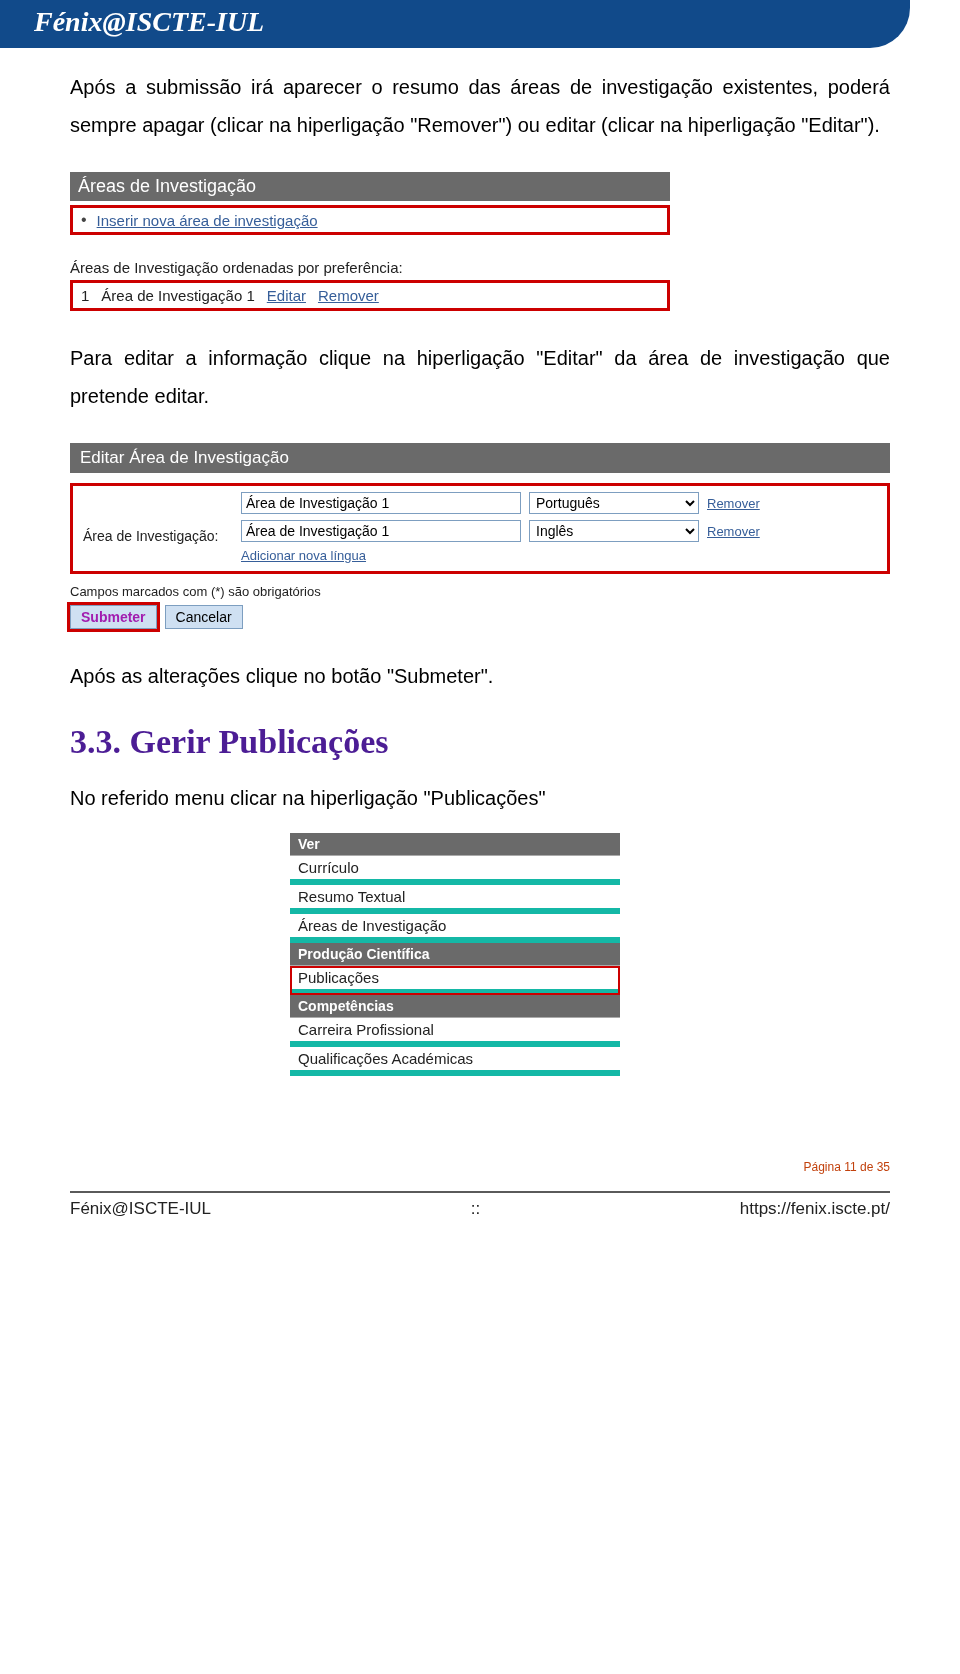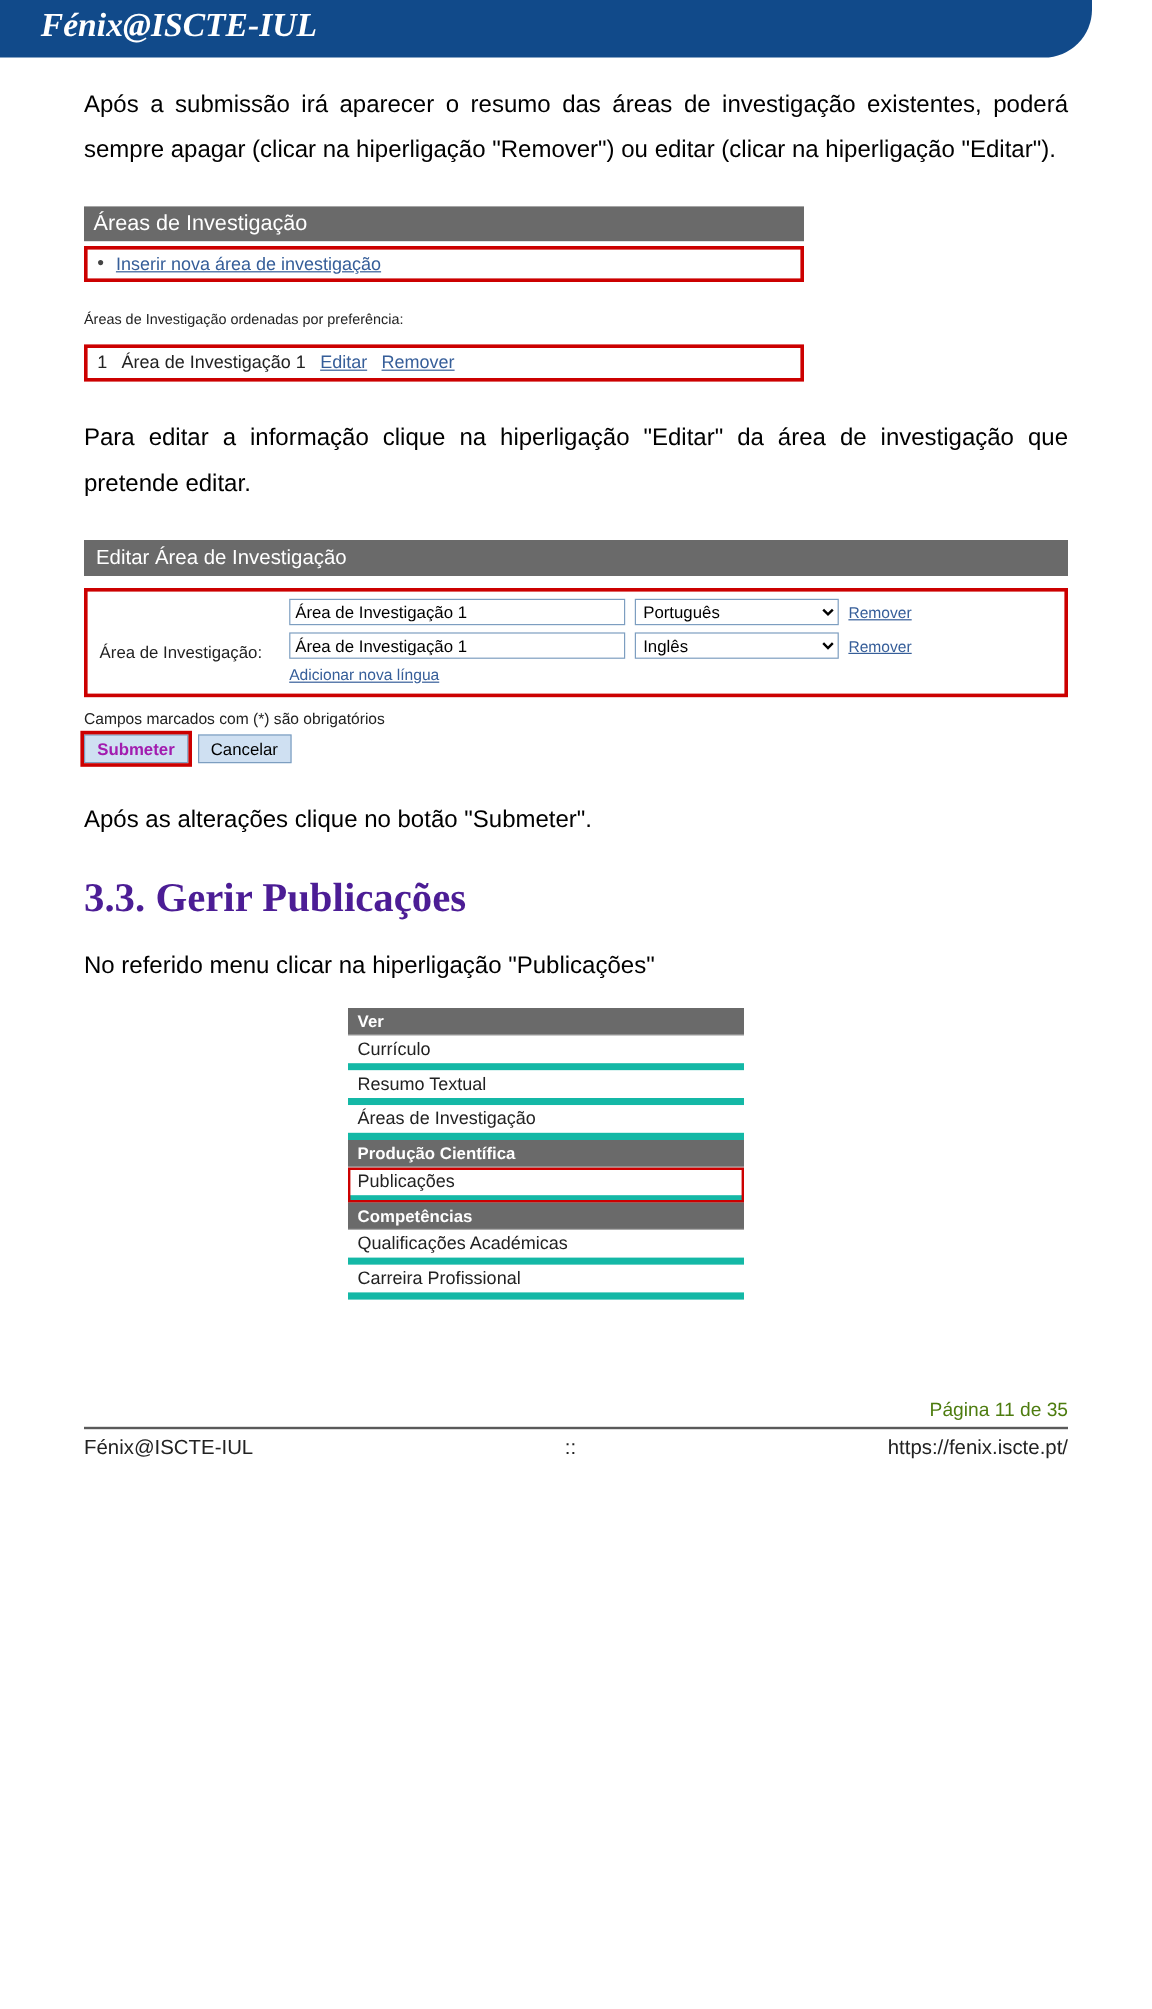--- a/index.html
+++ b/index.html
@@ -50,24 +50,24 @@
     align-items: center;
     gap: 10px;
   }
   .fig1-linkrow .bullet { color: #444; font-size: 16px; }
   .fig1-linkrow .linktxt {
     color: #365e99;
     text-decoration: underline;
     font-size: 15px;
   }
   .fig1-sub {
-    font-size: 12px;
+    font-size: 15px;
     color: #222;
     margin-top: 24px;
-    margin-bottom: 14px;
+    margin-bottom: 4px;
   }
   .fig1-row {
     border: 3px solid #cc0000;
     padding: 4px 8px;
     display: flex;
     align-items: center;
     gap: 12px;
     font-size: 15px;
   }
   .fig1-row .num { color: #222; }
@@ -180,23 +180,23 @@
     outline: 2px solid #cc0000;
     outline-offset: -2px;
   }
   
   .footer-wrap {
     padding: 0 70px 0 70px;
     margin-top: 40px;
   }
   .pagenum {
     text-align: right;
-    font-size: 16px;
-    color: #4d7c0f;
-    margin-bottom: 4px;
+    font-size: 12px;
+    color: #c2410c;
+    margin-bottom: 17px;
   }
   .hr {
     border: none;
     border-top: 2px solid #5a5a5a;
     margin-bottom: 6px;
   }
   .footer-line {
     display: flex;
     justify-content: space-between;
     font-size: 17px;
@@ -268,22 +268,22 @@
   <div class="fig3">
     <div class="grp-head">Ver</div>
     <div class="grp-item">Currículo</div>
     <div class="grp-item">Resumo Textual</div>
     <div class="grp-item">Áreas de Investigação</div>
 
     <div class="grp-head">Produção Científica</div>
     <div class="grp-item boxed">Publicações</div>
 
     <div class="grp-head">Competências</div>
+    <div class="grp-item">Carreira Profissional</div>
     <div class="grp-item">Qualificações Académicas</div>
-    <div class="grp-item">Carreira Profissional</div>
   </div>
 
 </div>
 
 <div class="footer-wrap">
   <div class="pagenum">Página 11 de 35</div>
   <hr class="hr">
   <div class="footer-line">
     <span>Fénix@ISCTE-IUL</span>
     <span>::</span>

